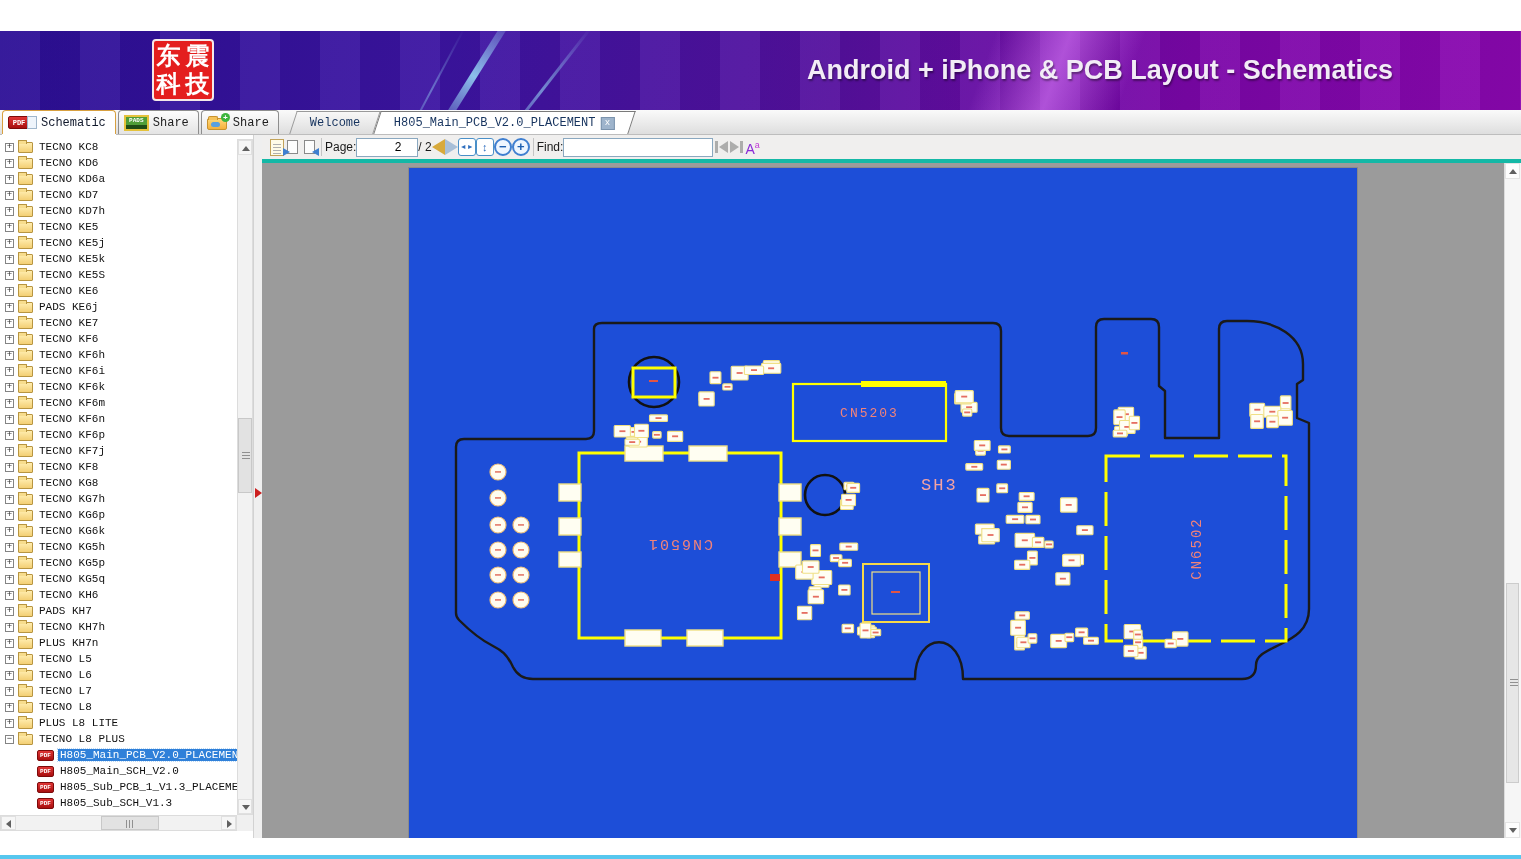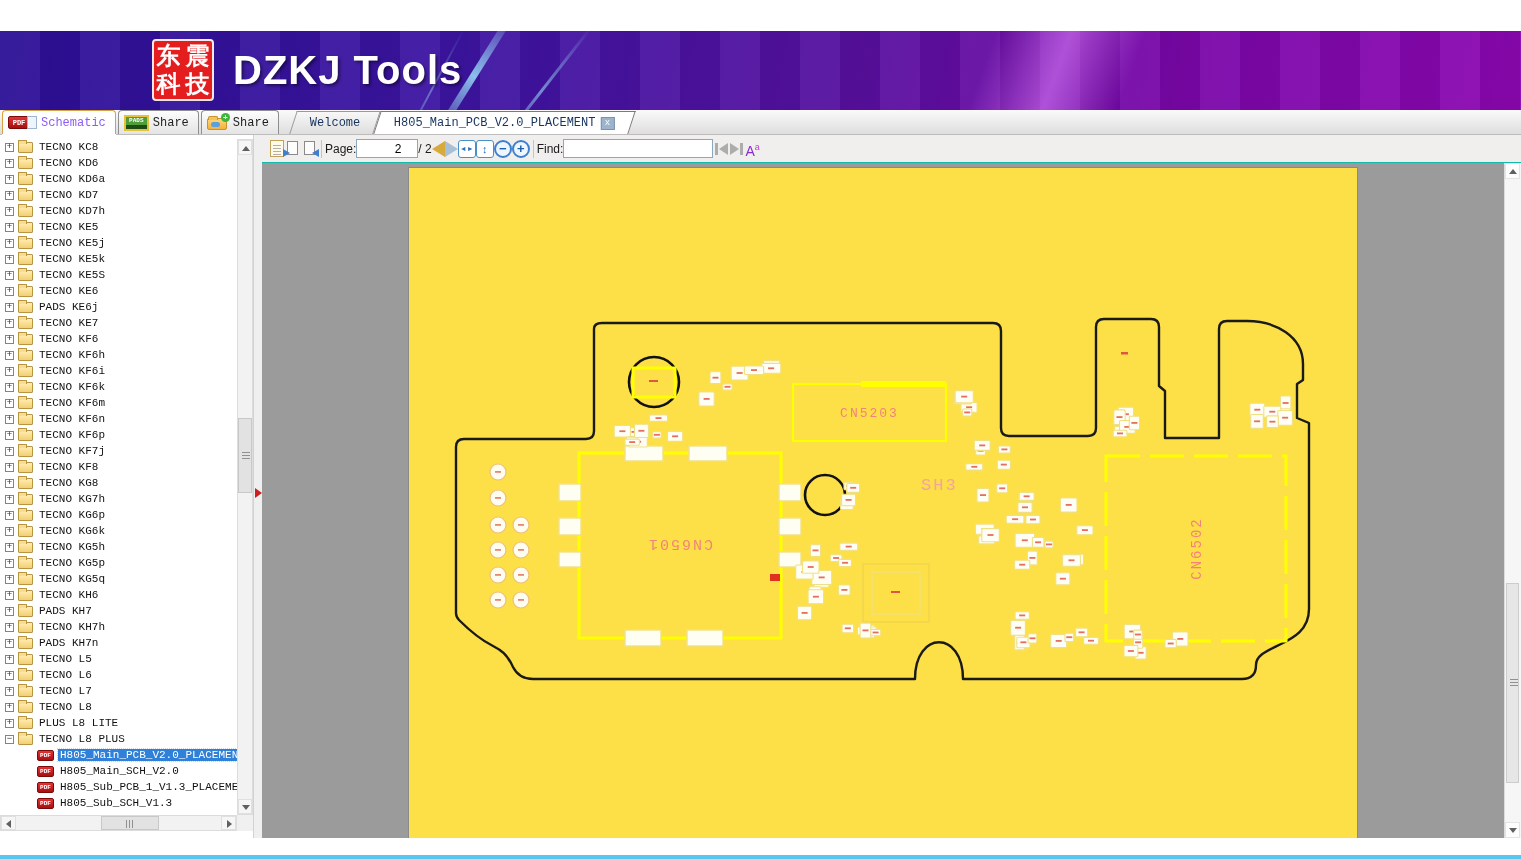--- a/index.html
+++ b/index.html
@@ -33,21 +33,21 @@
           color:#fff; font-weight:bold; font-size:24px; line-height:28px; font-family:"DejaVu Sans", sans-serif; }
   .brand { position:absolute; left:233px; top:17px; color:#fff; font-size:40px; font-weight:bold; letter-spacing:1px; text-shadow:2px 2px 3px rgba(0,0,0,.45); }
   .tagline { position:absolute; left:780px; width:640px; top:24px; text-align:center; color:#f2ecf6; font-size:27px; font-weight:600; text-shadow:1px 2px 2px rgba(0,0,0,.4); }
 
   
   .tabbar { position:absolute; left:0; top:110px; width:100%; height:25px; background:linear-gradient(#fafafa,#dedede); border-bottom:1px solid #bdbdbd; display:flex; align-items:flex-end; }
   .atab { display:inline-flex; align-items:center; gap:4px; height:24px; padding:0 9px 0 5px; margin-left:2px;
           border:1px solid #8e8e8e; border-bottom:none; border-radius:4px 4px 0 0; background:linear-gradient(#fdfdfd,#e4e4e4);
           font-family:"Liberation Mono", monospace; font-size:12px; color:#1c1c1c; cursor:default; }
   .atab.active { background:#fff; border-color:#d8a040; box-shadow:0 1px 0 #fff; }
-  .atab.active .atab-label { color:#8b5cf6;font-family:Liberation Mono, monospace; }
+  .atab.active .atab-label { color:#0f172a;font-family:Liberation Mono, monospace; }
   .pdf-badge { width:22px; height:13px; background:linear-gradient(#e03535,#a80f0f); border:1px solid #7d0a0a; border-radius:2px; color:#fff; font-size:7px; font-weight:bold; display:flex; align-items:center; justify-content:center; letter-spacing:0; }
   .doc-corner { width:10px; height:13px; background:#eef4fb; border:1px solid #9fb6cc; margin-left:-7px; }
   .pads-ic { width:25px; height:16px; border:2px solid #e4c23c; background:linear-gradient(#4f9e38 0 8px, #1e4c16 8px 100%); color:#fff; font-size:6px; font-weight:bold; text-align:center; line-height:8px; }
   .share-ic { position:relative; width:22px; height:15px; }
   .share-ic .fold { position:absolute; left:0; bottom:0; width:20px; height:12px; background:linear-gradient(#ffd878,#f5b13c); border:1px solid #c8922e; border-radius:2px; }
   .share-ic .fold:before { content:""; position:absolute; left:0; top:-3px; width:8px; height:3px; background:#f5c35a; border:1px solid #c8922e; border-bottom:none; border-radius:2px 2px 0 0; }
   .share-ic .cloud { position:absolute; left:4px; bottom:3px; width:9px; height:5px; background:#5aa0e0; border-radius:3px; }
   .share-ic .plus { position:absolute; right:-1px; top:-2px; width:9px; height:9px; background:#3db53d; border-radius:50%; color:#fff; font-size:8px; line-height:9px; text-align:center; font-weight:bold; }
   .doctabs { display:flex; align-items:flex-end; margin-left:14px; height:25px; }
   .dtab { position:relative; height:23px; padding:0 16px; display:flex; align-items:center; gap:5px;
@@ -82,21 +82,21 @@
   .hscroll { position:absolute; left:0; top:680px; width:237px; height:16px; background:#f2f2f2; border:1px solid #dcdcdc; }
   .hthumb { position:absolute; left:100px; top:0; width:58px; height:14px; background:#e2e2e2; border:1px solid #c8c8c8; }
   .hgrip { position:absolute; top:3px; left:50%; margin-left:-4px; width:7px; height:8px;
            background:repeating-linear-gradient(90deg,#909090 0 1px, transparent 1px 3px); }
   .sb-corner { position:absolute; left:237px; top:680px; width:16px; height:16px; background:#f0f0f0; }
   .splitter { position:absolute; left:253px; top:0; width:9px; height:703px; background:#efefef; border-left:1px solid #d2d2d2; }
   .split-arrow { position:absolute; left:1px; top:353px; width:0; height:0; border-top:5px solid transparent; border-bottom:5px solid transparent; border-left:7px solid #cc1f1f; }
 
   
   .viewer { position:absolute; left:262px; top:0; width:1259px; height:703px; }
-  .vtoolbar { position:absolute; left:0; top:0; width:1259px; height:28px; background:#f0efee; border-bottom:1px solid #14b8a6; display:flex; align-items:center; gap:0; padding:0 8px; font-size:12px; color:#1a1a1a; }
+  .vtoolbar { position:absolute; left:0; top:0; width:1259px; height:28px; background:#f0efee; border-bottom:4px solid #14b8a6; display:flex; align-items:center; gap:0; padding:0 8px; font-size:12px; color:#1a1a1a; }
   .tb-sep { width:1px; height:18px; background:#c4c4c4; margin:0 3px; }
   .page-ic { width:14px; height:17px; background:#fffbe8; border:1px solid #c2a35a; position:relative; }
   .page-ic i { position:absolute; left:2px; right:2px; height:1px; background:#b0b0b0; }
   .page-ic i:nth-child(1){top:4px;} .page-ic i:nth-child(2){top:7px;} .page-ic i:nth-child(3){top:10px;} .page-ic i:nth-child(4){top:13px;}
   .page-nav-ic { width:17px; height:17px; position:relative; }
   .page-nav-ic .pg { position:absolute; left:3px; top:1px; width:11px; height:14px; background:#fdfdfd; border:1px solid #8a8a8a; }
   .page-nav-ic .ar { position:absolute; left:-1px; bottom:0; width:0; height:0; border-top:4px solid transparent; border-bottom:4px solid transparent; border-left:7px solid #3f7fd0; }
   .page-nav-ic.flip .ar { transform:rotate(180deg); left:auto; right:-1px; }
   .page-input { width:62px; height:19px; border:1px solid #8aa8c0; background:#fff; font-size:12px; text-align:right; padding-right:16px; font-family:"Liberation Sans",sans-serif; }
   .nav-tri { width:0; height:0; border-top:8px solid transparent; border-bottom:8px solid transparent; }
@@ -107,21 +107,21 @@
   .find-input { width:150px; height:19px; border:1px solid #8aa8c0; background:#fff; font-size:12px; padding:0 4px; }
   .find-nav { position:relative; width:16px; height:14px; opacity:.65; }
   .find-nav .bar { position:absolute; top:1px; width:3px; height:12px; background:#8a8a8a; }
   .find-nav .t { position:absolute; top:1px; width:0; height:0; border-top:6px solid transparent; border-bottom:6px solid transparent; }
   .find-nav.prev .bar { left:2px; } .find-nav.prev .t { left:6px; border-right:9px solid #8a8a8a; }
   .find-nav.next .bar { right:2px; } .find-nav.next .t { right:6px; border-left:9px solid #8a8a8a; }
   .case-ic { color:#8a2bd6; font-weight:normal; font-size:14px; line-height:14px; }
   .case-ic sup { font-size:9px; color:#c03ad6; }
 
   .canvas { position:absolute; left:0; top:28px; width:1242px; height:675px; background:#9b9b9b; overflow:hidden; }
-  .page { position:absolute; left:146px; top:4px; width:950px; height:671px; background:#fde047; border:1px solid #8a8a8a; border-bottom:none; overflow:hidden; }
+  .page { position:absolute; left:146px; top:4px; width:950px; height:671px; background:#1d4ed8; border:1px solid #8a8a8a; border-bottom:none; overflow:hidden; }
   .page svg { position:absolute; left:0; top:0; }
 
   .vscroll2 { position:absolute; right:0; top:28px; width:17px; height:675px; background:#f6f6f6; border-left:1px solid #dcdcdc; }
   .vs2-btn { position:absolute; left:0; width:15px; height:16px; background:#fdfdfd; border:1px solid #e4e4e4; }
   .vthumb2 { position:absolute; left:1px; top:420px; width:13px; height:200px; background:#e6e6e6; border:1px solid #cccccc; }
 
   
   .statusbar { position:absolute; left:0; top:838px; width:100%; height:17px; background:#3a6286; color:#fff; font-family:"Liberation Mono", monospace; font-size:12px; display:flex; justify-content:space-between; align-items:center; padding:0 4px; }
   .bottomstrip { position:absolute; left:0; top:855px; width:100%; height:4px; background:#57c7ee; }
 </style>
@@ -136,21 +136,21 @@
     <div class="streak s1"></div>
     <div class="streak s2"></div>
     <div class="streak s3"></div>
     <div class="glow"></div>
     <div class="logo">
       <span>东</span>
         <span>震</span>
         <span>科</span>
         <span>技</span>
     </div>
-    <div class="brand">DZKJ Tools</div>
+    <div class="tagline">Android + iPhone &amp; PCB Layout - Schematics</div>
   </div>
 
   <div class="tabbar">
     <div class="atab active">
       <span class="pdf-badge">PDF</span>
       <span class="doc-corner"></span>
       <span class="atab-label">Schematic</span>
     </div>
     <div class="atab">
       <span class="pads-ic">PADS</span>
@@ -332,21 +332,21 @@
             <span class="tree-label">PADS KH7</span>
           </div>
           <div class="tree-row ">
             <span class="expander">+</span>
             <span class="folder-ic"></span>
             <span class="tree-label">TECNO KH7h</span>
           </div>
           <div class="tree-row ">
             <span class="expander">+</span>
             <span class="folder-ic"></span>
-            <span class="tree-label">PADS KH7n</span>
+            <span class="tree-label">PLUS KH7n</span>
           </div>
           <div class="tree-row ">
             <span class="expander">+</span>
             <span class="folder-ic"></span>
             <span class="tree-label">TECNO L5</span>
           </div>
           <div class="tree-row ">
             <span class="expander">+</span>
             <span class="folder-ic"></span>
             <span class="tree-label">TECNO L6</span>

